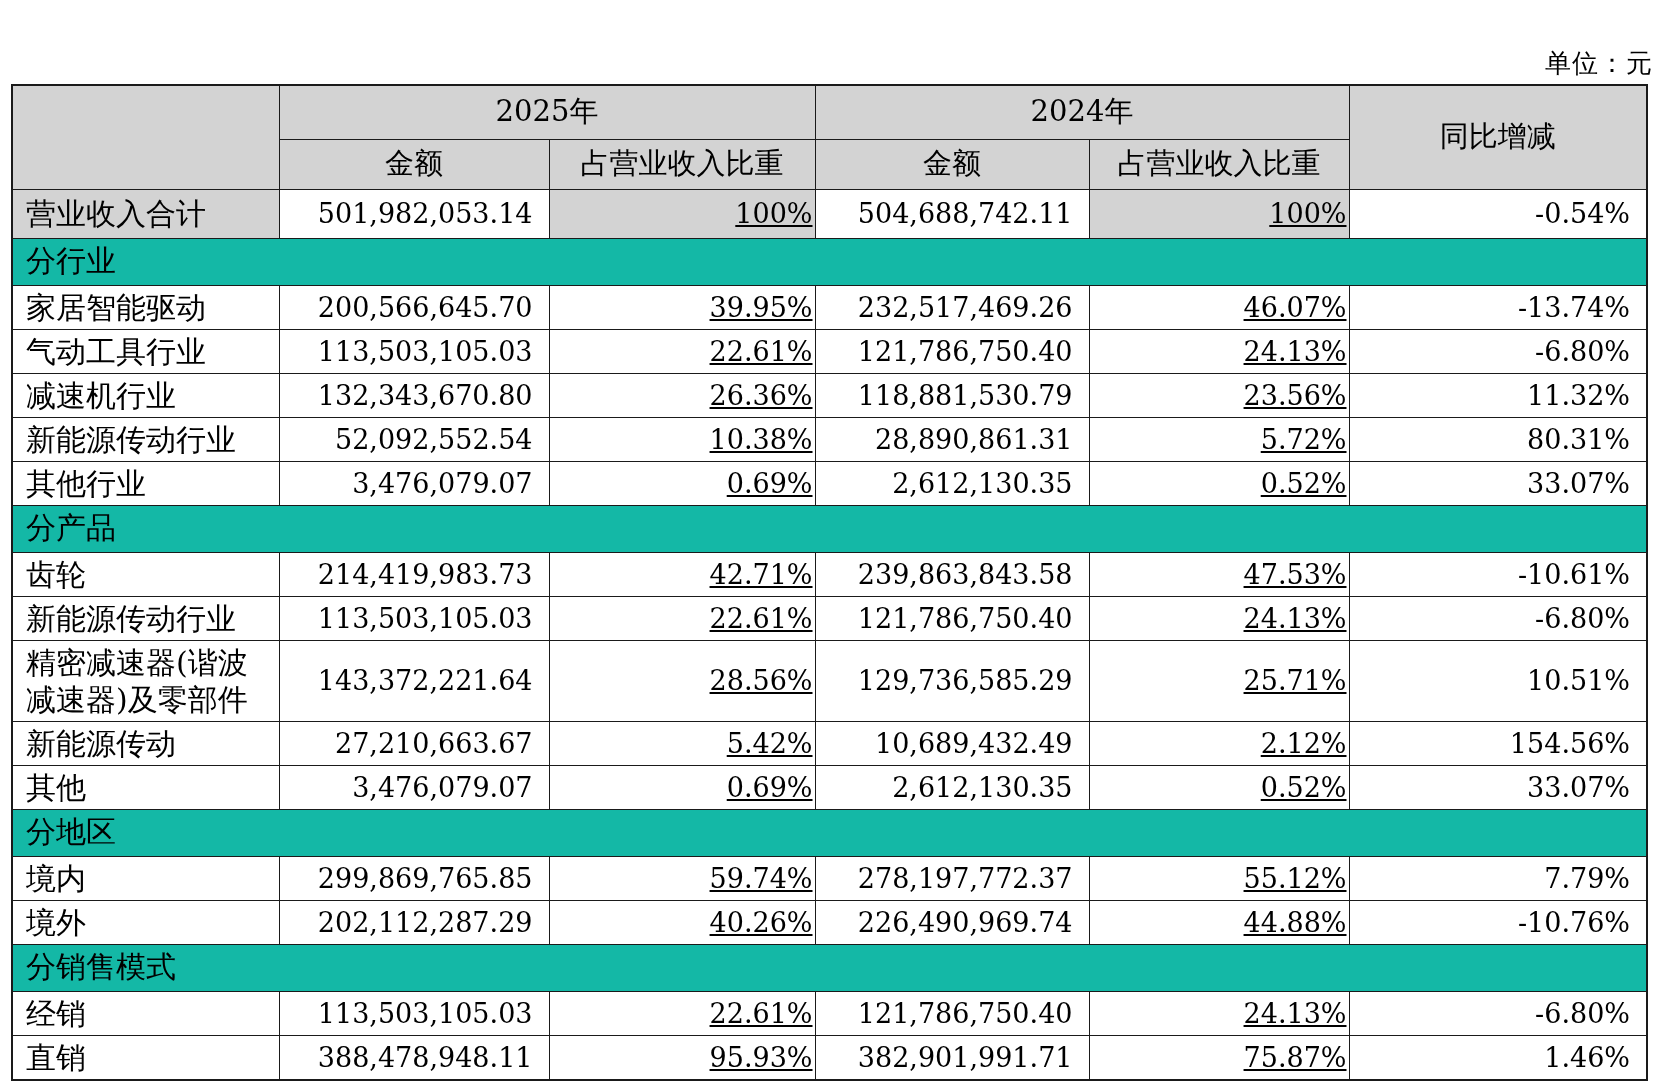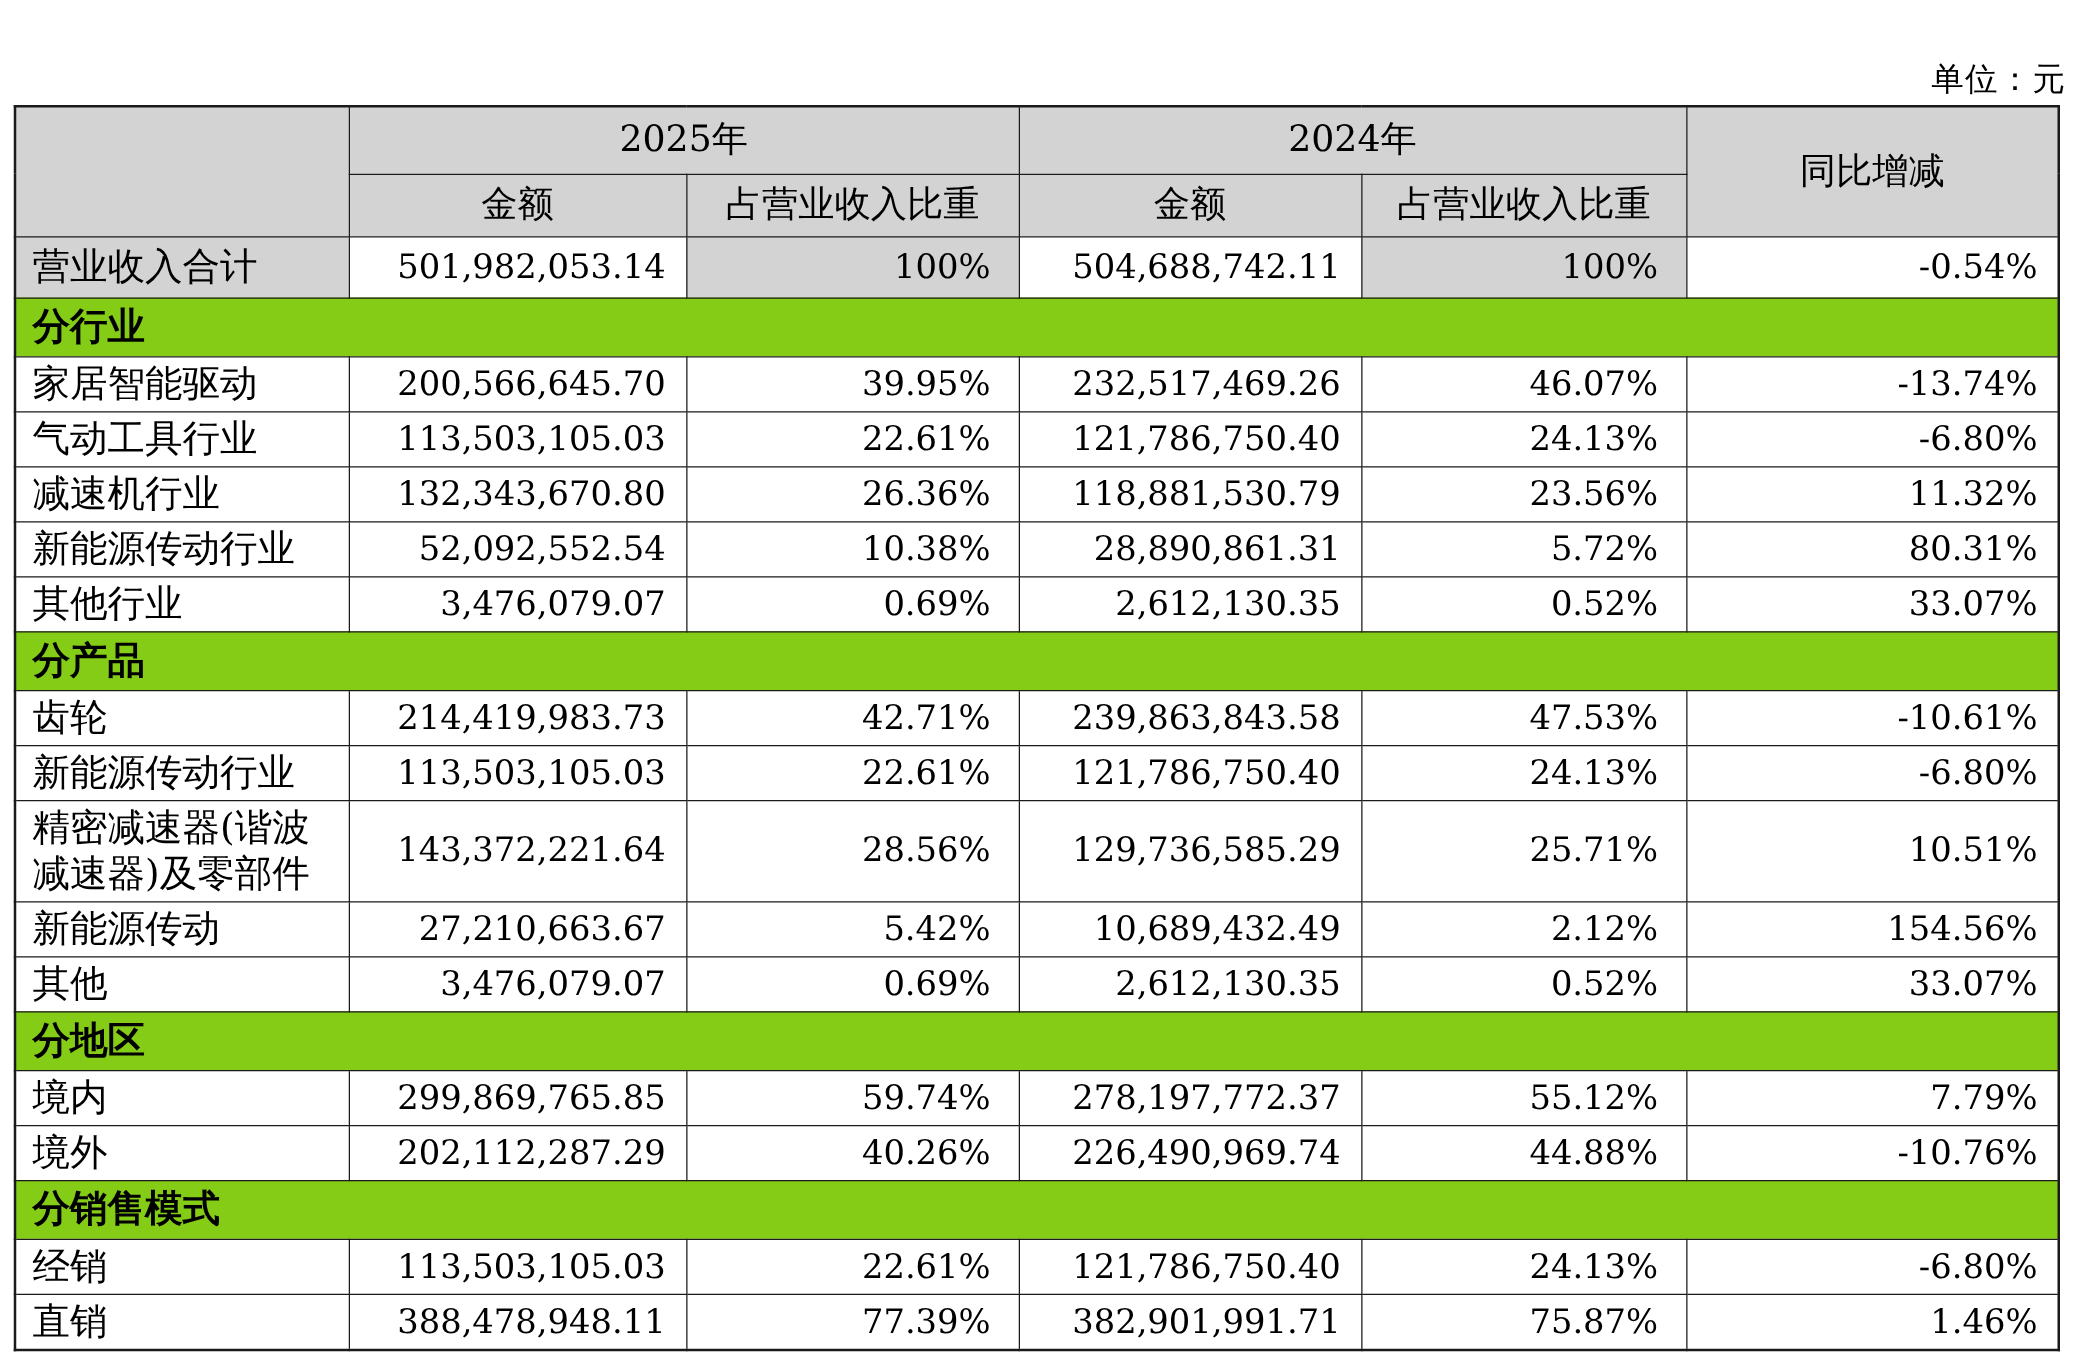--- a/index.html
+++ b/index.html
@@ -44,26 +44,25 @@
     vertical-align: middle;
   }
   thead th {
     background: #d3d3d3;
     text-align: center;
     font-size: 29px;
   }
   thead tr.hr1 th { height: 54px; }
   thead tr.hr2 th { height: 50px; }
   tr.section-row td {
-    background: #84cc16;
+    background: #14b8a6;
     text-align: left;
     padding-left: 13px;
     height: 47px;
     font-size: 30px;
-    font-weight: bold;
   }
   tr.total-row td { height: 49px; }
   tr.total-row td:nth-child(1),
   tr.total-row td:nth-child(3),
   tr.total-row td:nth-child(5) { background: #d3d3d3; }
   tr.data-row td, tr.total-row td { background-clip: padding-box; }
   tr.data-row td { height: 40px; }
   td.cell-label {
     text-align: left;
     padding: 3px 20px 3px 13px;
@@ -73,23 +72,24 @@
   }
   td.cell-amount {
     text-align: right;
     padding-right: 16px;
     font-size: 27px;
     white-space: nowrap;
     border-radius: 14px;
   }
   td.cell-ratio {
     text-align: right;
-    padding-right: 22px;
+    padding-right: 2px;
     font-size: 27px;
     white-space: nowrap;
+    text-decoration: underline;
   }
   td.cell-yoy {
     text-align: right;
     padding-right: 16px;
     font-size: 27px;
     white-space: nowrap;
   }
 </style>
 </head>
 <body>
@@ -242,21 +242,21 @@
           <td class="cell-label">经销</td>
           <td class="cell-amount">113,503,105.03</td>
           <td class="cell-ratio">22.61%</td>
           <td class="cell-amount">121,786,750.40</td>
           <td class="cell-ratio">24.13%</td>
           <td class="cell-yoy">-6.80%</td>
         </tr>
         <tr class="data-row">
           <td class="cell-label">直销</td>
           <td class="cell-amount">388,478,948.11</td>
-          <td class="cell-ratio">77.39%</td>
+          <td class="cell-ratio">95.93%</td>
           <td class="cell-amount">382,901,991.71</td>
           <td class="cell-ratio">75.87%</td>
           <td class="cell-yoy">1.46%</td>
         </tr>
       </tbody>
   </table>
 
 </div>
 
 </body></html>

